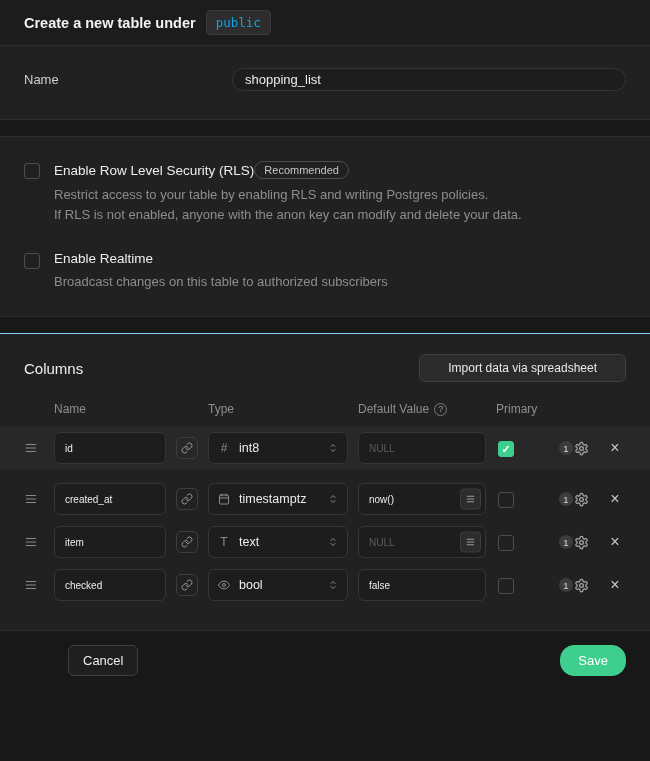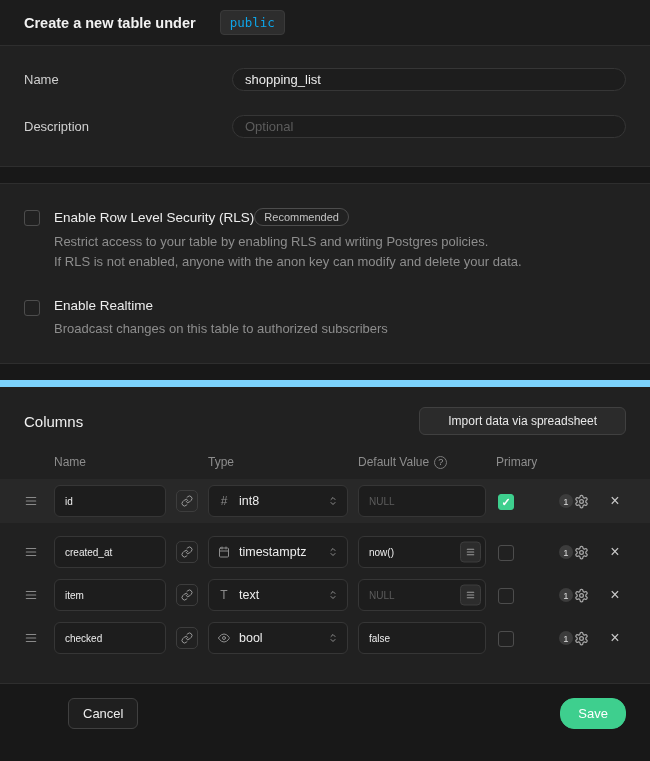--- a/index.html
+++ b/index.html
@@ -9,21 +9,21 @@
     background: #181818;
     color: #ededed;
     font-family: "Liberation Sans", sans-serif;
     font-size: 13px;
     overflow: hidden;
   }
   .header {
     height: 46px;
     display: flex;
     align-items: center;
-    gap: 24px;
+    gap: 10px;
     padding: 0 24px;
     background: #1c1c1c;
     border-bottom: 1px solid #2e2e2e;
   }
   .header-title { font-size: 14.5px; font-weight: 700; color: #f2f2f2; }
   .schema-badge {
     font-family: "DejaVu Sans Mono", monospace;
     font-size: 12.5px;
     background: #2d2d2d;
     border: 1px solid #3a3a3a;
@@ -73,21 +73,21 @@
   .toggle-title-row { display: flex; align-items: center; }
   .toggle-label { font-size: 13.5px; color: #ededed; }
   .badge-pill {
     font-size: 11px; color: #c4c4c4;
     border: 1px solid #4d4d4d;
     border-radius: 999px;
     padding: 2px 9px;
     white-space: nowrap;
   }
   .toggle-desc { color: #8d8d8d; font-size: 13px; line-height: 1.55; margin-top: 6px; }
-  .columns-section { padding: 20px 24px 18px; border-top: 7px solid #7dd3fc; border-bottom: 1px solid #2e2e2e; }
+  .columns-section { padding: 20px 24px 18px; border-top: 1px solid #7dd3fc; border-bottom: 1px solid #2e2e2e; }
   .columns-head { display: flex; justify-content: space-between; align-items: center; margin-bottom: 20px; }
   .columns-title { font-size: 15px; font-weight: 500; color: #f0f0f0; }
   .import-btn {
     background: #2b2b2b;
     border: 1px solid #404040;
     color: #e8e8e8;
     font-size: 12px;
     padding: 6px 28px;
     border-radius: 6px;
     cursor: pointer;
@@ -219,24 +219,20 @@
 <div class="header">
   <span class="header-title">Create a new table under</span>
   <span class="schema-badge">public</span>
 </div>
 
 <div class="section form-section">
   <div class="form-row">
     <label class="form-label">Name</label>
     <input class="text-input" type="text" value="shopping_list" style="">
   </div>
-  <div class="form-row">
-    <label class="form-label">Description</label>
-    <input class="text-input" type="text" placeholder="Optional" style="">
-  </div>
 </div>
 
 <div class="gap"></div>
 
 <div class="section toggles-section">
   <div class="toggle-row">
     <span class="checkbox"></span>
     <div>
       <div class="toggle-title-row">
         <span class="toggle-label">Enable Row Level Security (RLS)</span>

